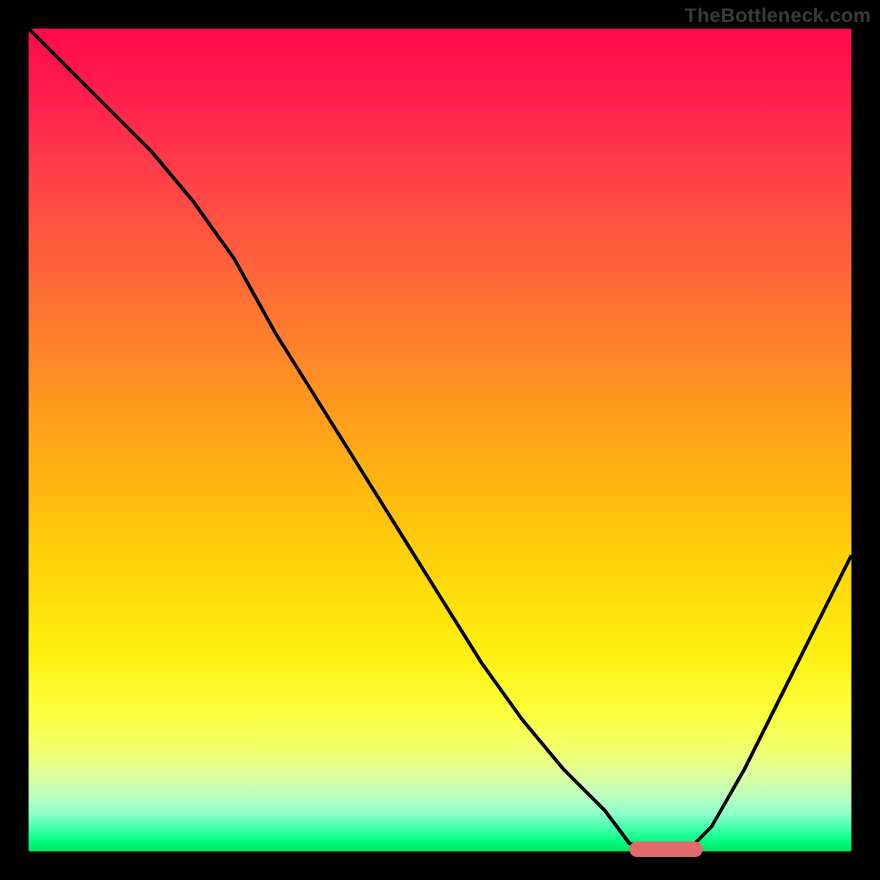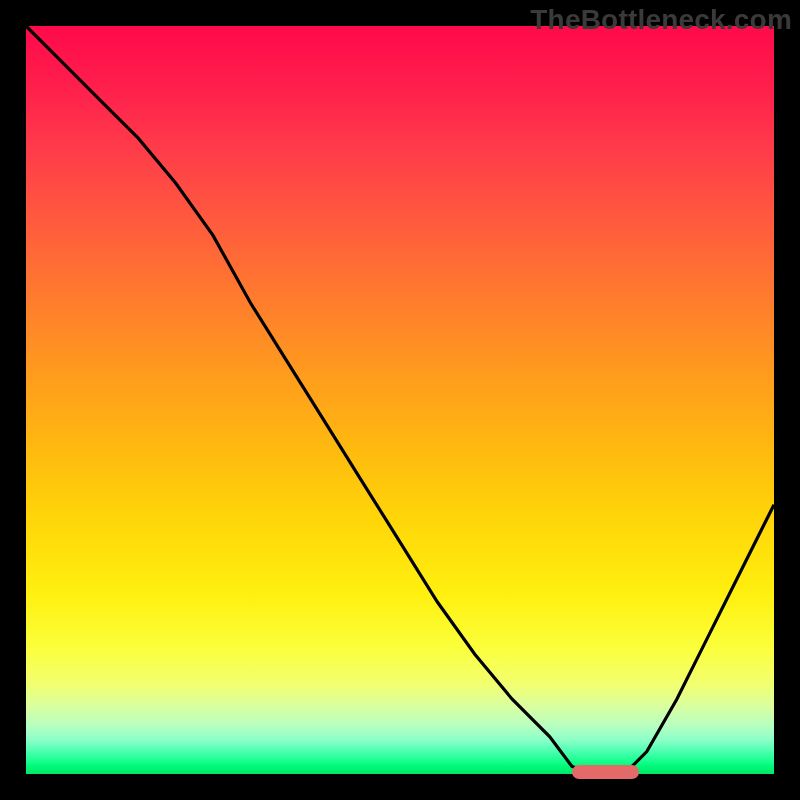--- a/index.html
+++ b/index.html
@@ -44,21 +44,21 @@
       #1aff90 98.2%,
       #00f878 99%,
       #00e864 100%
     );
   }
   .watermark {
     position: absolute;
     top: 4px;
     right: 8px;
     color: #3a3a3a;
-    font-size: 28px;
+    font-size: 18px;
     font-weight: 600;
     letter-spacing: 0.2px;
     user-select: none;
   }
   svg.curve {
     position: absolute;
     left: 0;
     top: 0;
     width: 748px;
     height: 748px;

